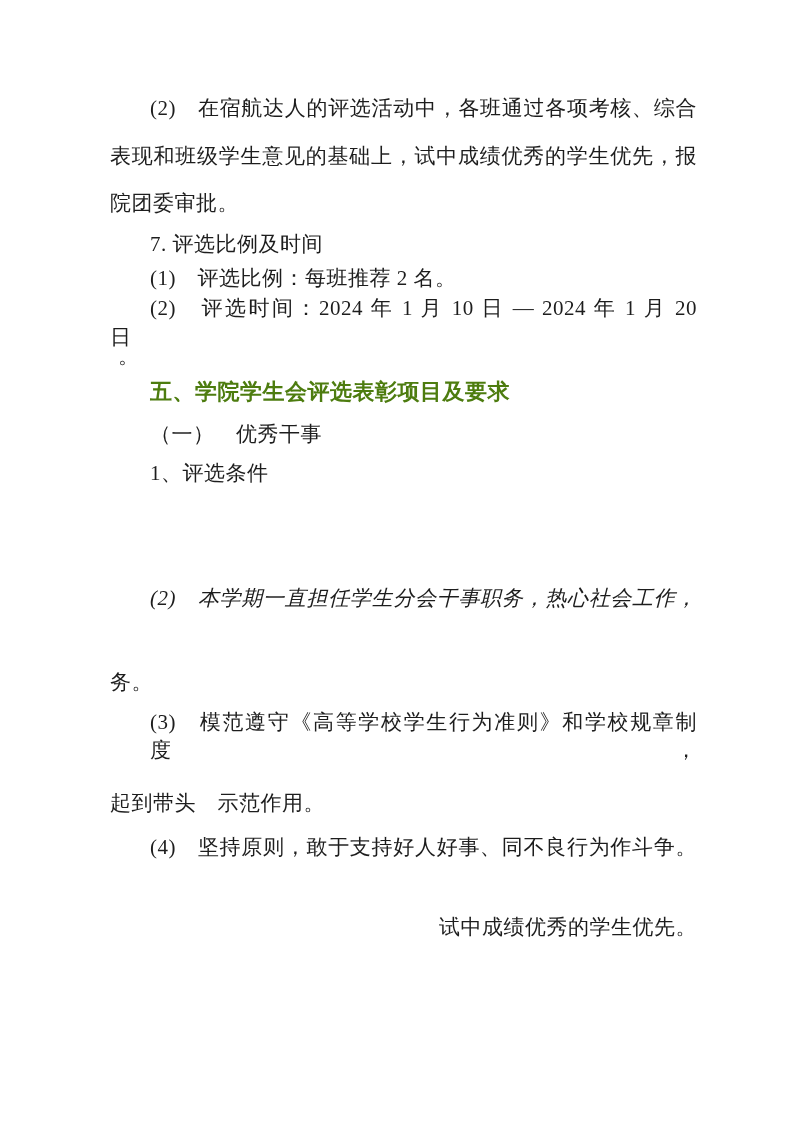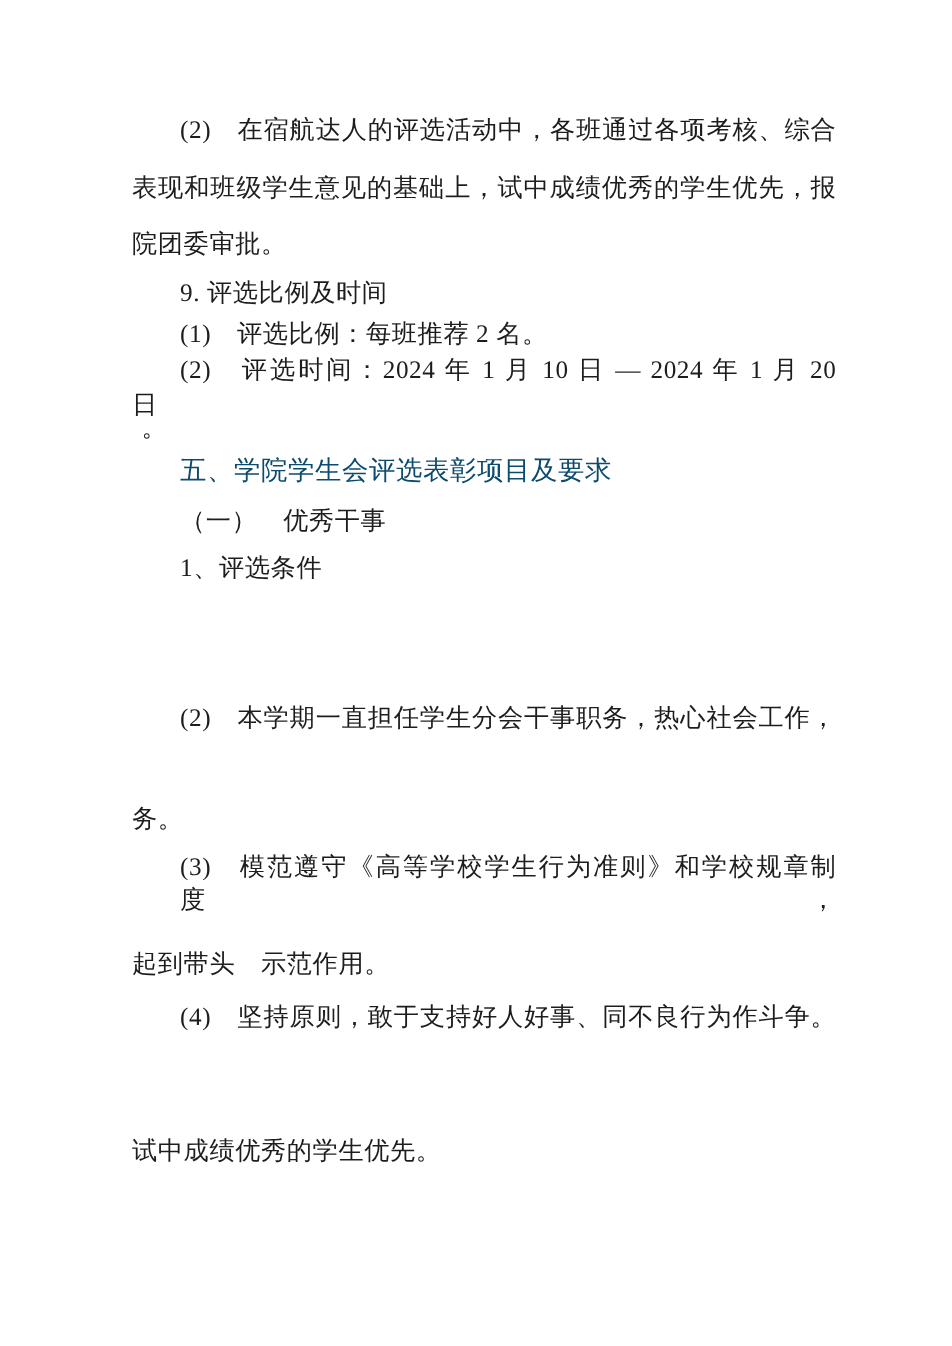--- a/index.html
+++ b/index.html
@@ -31,40 +31,40 @@
     width: 547px;
   }
   .line.justify {
     white-space: normal;
     text-align: justify;
     text-align-last: justify;
     text-justify: inter-character;
   }
   .line.heading {
     font-family: "Liberation Sans", "DejaVu Sans", sans-serif;
-    font-weight: 400;
+    font-weight: 700;
     font-size: 22px;
     letter-spacing: 0.5px;
-    color: #0c4a6e;
+    color: #4d7c0f;
   }
 </style>
 </head>
 <body>
 
 <div class="page">
     <div class="line indent justify" style="top: 94px;">(2)　在宿航达人的评选活动中，各班通过各项考核、综合</div>
     <div class="line justify" style="top: 142px;">表现和班级学生意见的基础上，试中成绩优秀的学生优先，报</div>
     <div class="line" style="top: 189px;">院团委审批。</div>
-    <div class="line indent" style="top: 230px;">9. 评选比例及时间</div>
+    <div class="line indent" style="top: 230px;">7. 评选比例及时间</div>
     <div class="line indent" style="top: 264px;">(1)　评选比例：每班推荐 2 名。</div>
     <div class="line indent justify" style="top: 294px;">(2)　评选时间：2024 年 1 月 10 日 — 2024 年 1 月 20</div>
     <div class="line" style="top: 323px;">日</div>
     <div class="line" style="top: 342px; left: 118px;">。</div>
     <div class="line indent heading" style="top: 378px;">五、学院学生会评选表彰项目及要求</div>
     <div class="line indent" style="top: 420px;">（一）　优秀干事</div>
     <div class="line indent" style="top: 459px;">1、评选条件</div>
-    <div class="line indent justify" style="top: 584px;">(2)　本学期一直担任学生分会干事职务，热心社会工作，</div>
+    <div class="line indent justify" style="top: 584px; font-style: italic;">(2)　本学期一直担任学生分会干事职务，热心社会工作，</div>
     <div class="line" style="top: 668px;">务。</div>
     <div class="line indent justify" style="top: 708px;">(3)　模范遵守《高等学校学生行为准则》和学校规章制度，</div>
     <div class="line" style="top: 789px;">起到带头　示范作用。</div>
     <div class="line indent justify" style="top: 833px;">(4)　坚持原则，敢于支持好人好事、同不良行为作斗争。</div>
-    <div class="line" style="top: 945px;">试中成绩优秀的学生优先。</div>
+    <div class="line" style="top: 913px; text-align: right;">试中成绩优秀的学生优先。</div>
   </div>
 
 </body></html>

